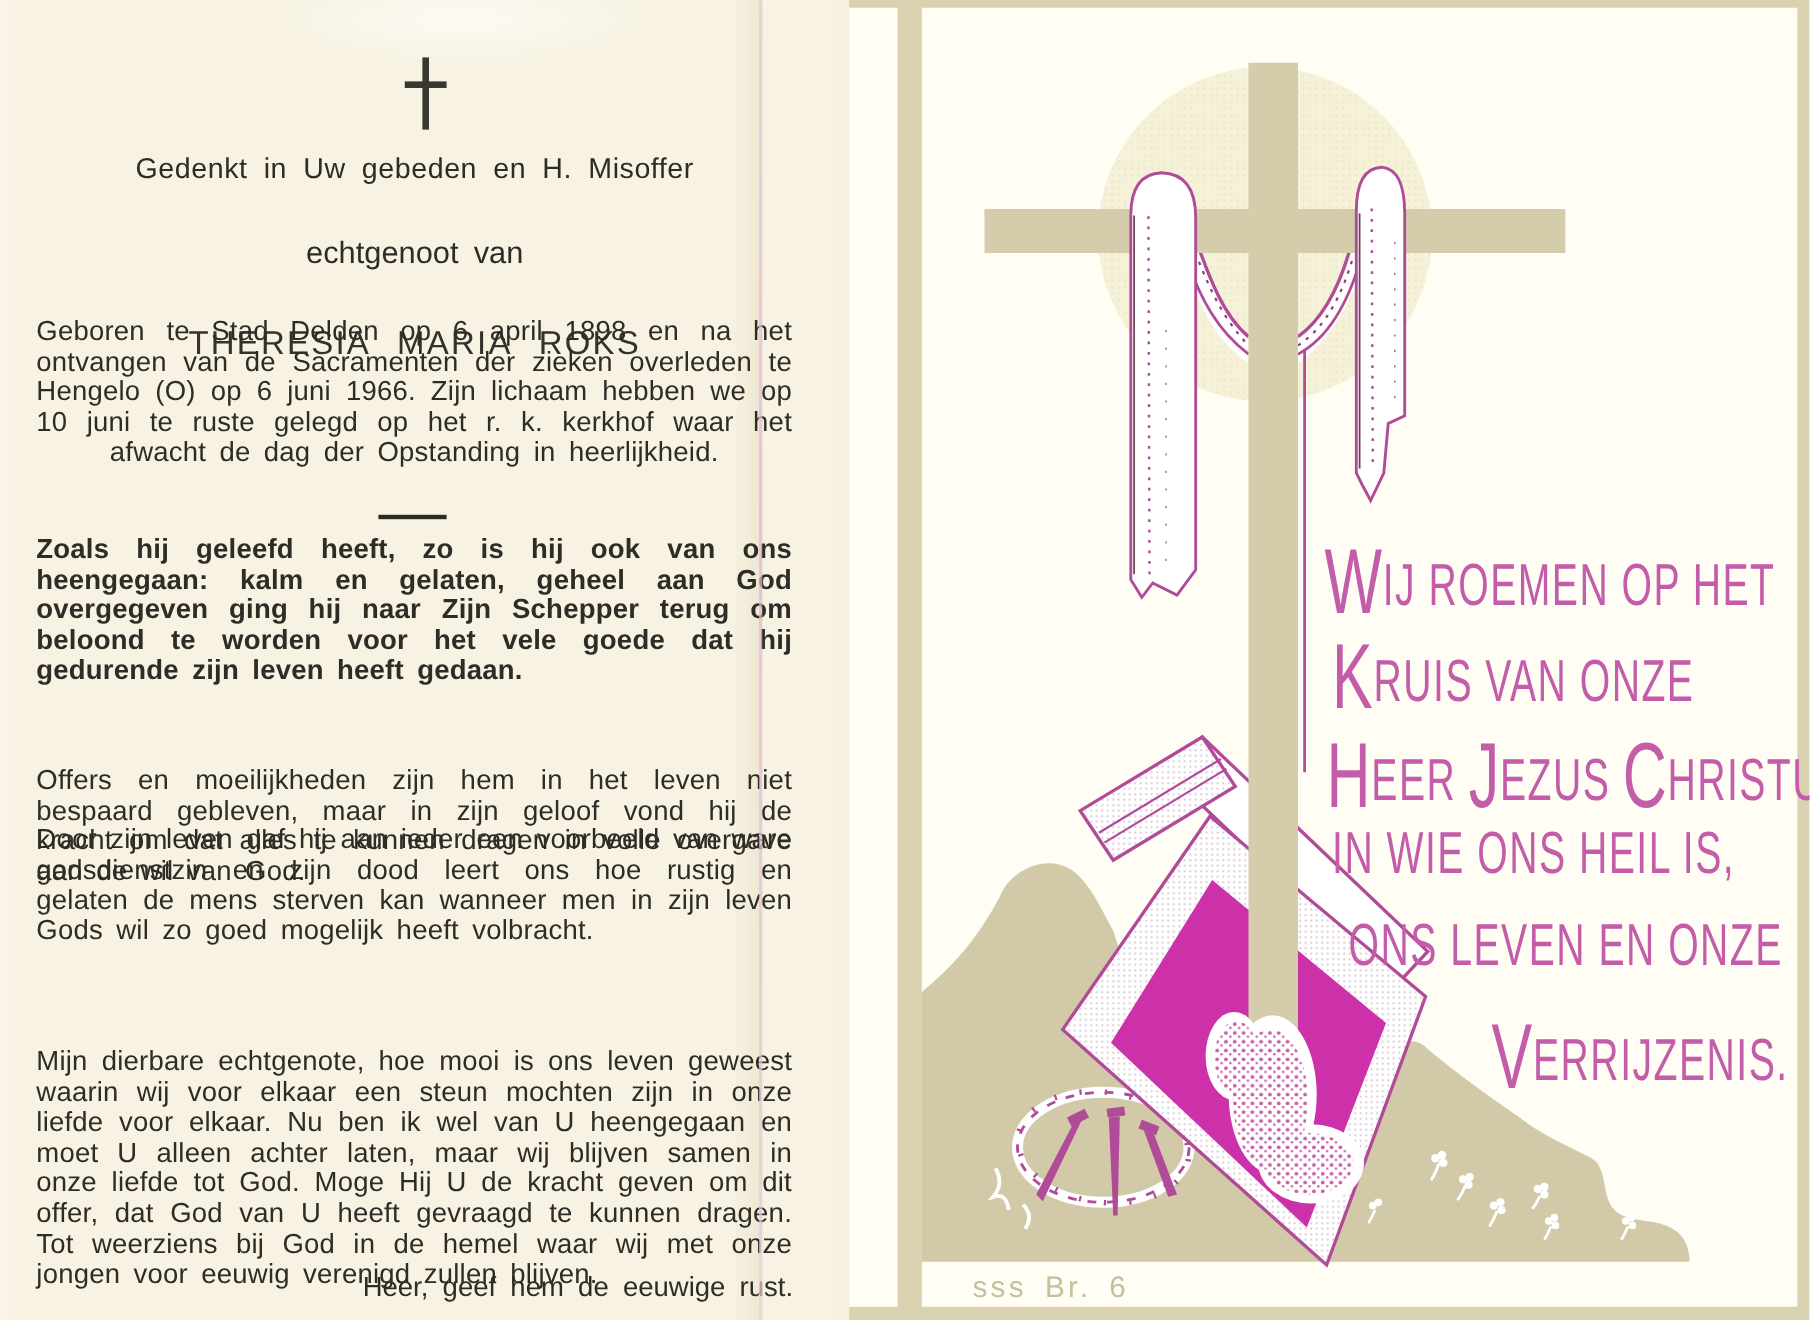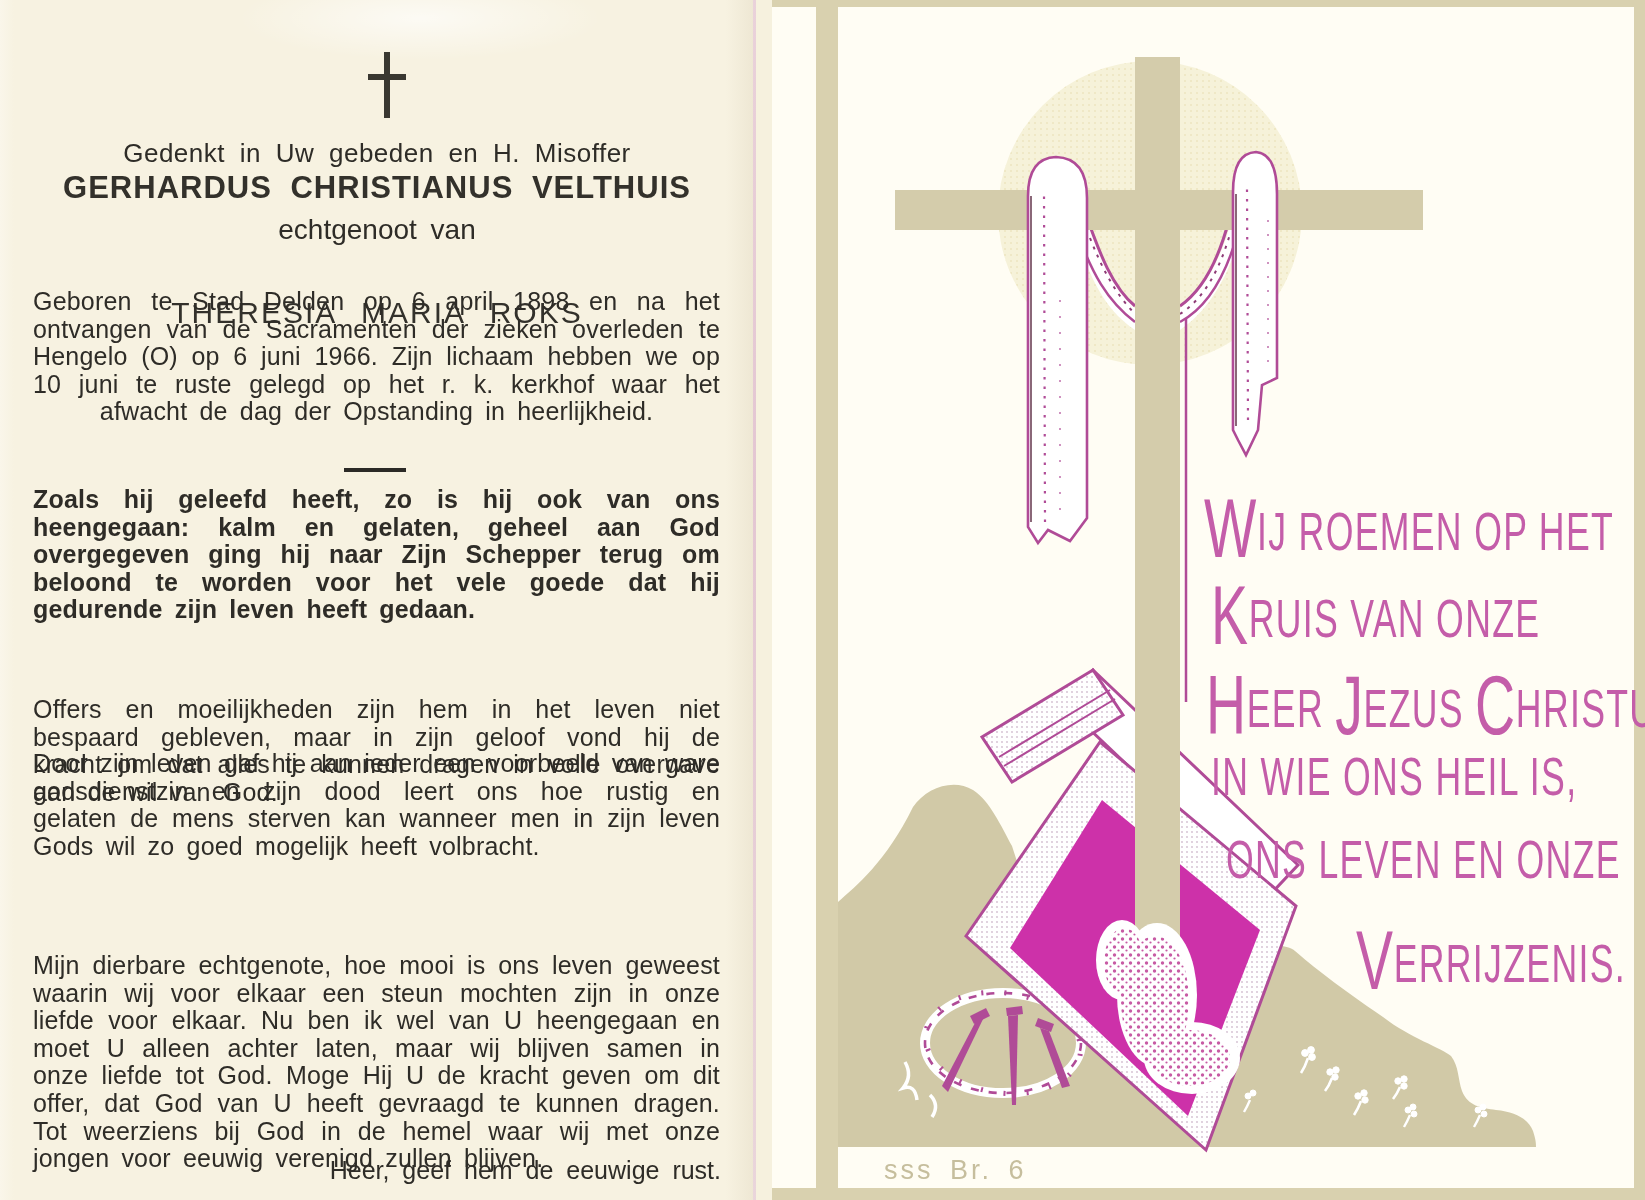--- a/index.html
+++ b/index.html
@@ -3,21 +3,21 @@
 <meta charset="utf-8">
 <title>Memorial card scan</title>
 <style>
   html,body{margin:0;padding:0;}
   body{
     width:1645px;height:1200px;position:relative;overflow:hidden;
     background:#f7f2e1;font-family:"Liberation Sans",sans-serif;
   }
   
   .page-left{
-    position:absolute;left:0;top:0;width:756px;height:1200px;
+    position:absolute;left:0;top:0;width:693px;height:1200px;
     background:
       radial-gradient(ellipse 260px 60px at 420px 18px, rgba(255,255,255,.65), rgba(255,255,255,0) 70%),
       linear-gradient(to right, #faf6ea 0px, #f7f2e1 14px, #f7f2e1 96%, #ede6d2 100%);
   }
   .page-left::after{ 
     content:"";position:absolute;right:0;top:0;width:3px;height:100%;
     background:linear-gradient(to bottom,#e8c9dd,#dfb8d2 40%,#e8cede);
     opacity:.7;
   }
   .lp-block{position:absolute;color:#2e2c27;}
@@ -66,21 +66,20 @@
 </head>
 <body>
 
 <div class="page-left">
   <svg class="cross-icon" viewBox="0 0 42 66">
     <rect x="18" y="0" width="6" height="66" fill="#3a3831"></rect>
     <rect x="2" y="22" width="38" height="6" fill="#3a3831"></rect>
   </svg>
 
   <div class="lp-block lp-center intro">Gedenkt in Uw gebeden en H. Misoffer</div>
-  <div class="lp-block lp-center deceased">GERHARDUS CHRISTIANUS VELTHUIS</div>
   <div class="lp-block lp-center relation">echtgenoot van</div>
   <div class="lp-block lp-center spouse">THERESIA MARIA ROKS</div>
 
   <div class="lp-block para p1">Geboren te Stad Delden op 6 april 1898 en na het ontvangen van de Sacramenten der zieken overleden te Hengelo (O) op 6 juni 1966. Zijn lichaam hebben we op 10 juni te ruste gelegd op het r. k. kerkhof waar het afwacht de dag der Opstanding in heerlijkheid.</div>
   <div class="divider"></div>
   <div class="lp-block para p2">Zoals hij geleefd heeft, zo is hij ook van ons heengegaan: kalm en gelaten, geheel aan God overgegeven ging hij naar Zijn Schepper terug om beloond te worden voor het vele goede dat hij gedurende zijn leven heeft gedaan.</div>
   <div class="lp-block para p3">Offers en moeilijkheden zijn hem in het leven niet bespaard gebleven, maar in zijn geloof vond hij de kracht om dat alles te kunnen dragen in volle overgave aan de wil van God.</div>
   <div class="lp-block para p4">Door zijn leven gaf hij aan ieder een voorbeeld van ware godsdienstzin en zijn dood leert ons hoe rustig en gelaten de mens sterven kan wanneer men in zijn leven Gods wil zo goed mogelijk heeft volbracht.</div>
   <div class="lp-block para p5">Mijn dierbare echtgenote, hoe mooi is ons leven geweest waarin wij voor elkaar een steun mochten zijn in onze liefde voor elkaar. Nu ben ik wel van U heengegaan en moet U alleen achter laten, maar wij blijven samen in onze liefde tot God. Moge Hij U de kracht geven om dit offer, dat God van U heeft gevraagd te kunnen dragen. Tot weerziens bij God in de hemel waar wij met onze jongen voor eeuwig verenigd zullen blijven.</div>
   <div class="lp-block closing">Heer, geef hem de eeuwige rust.</div>

